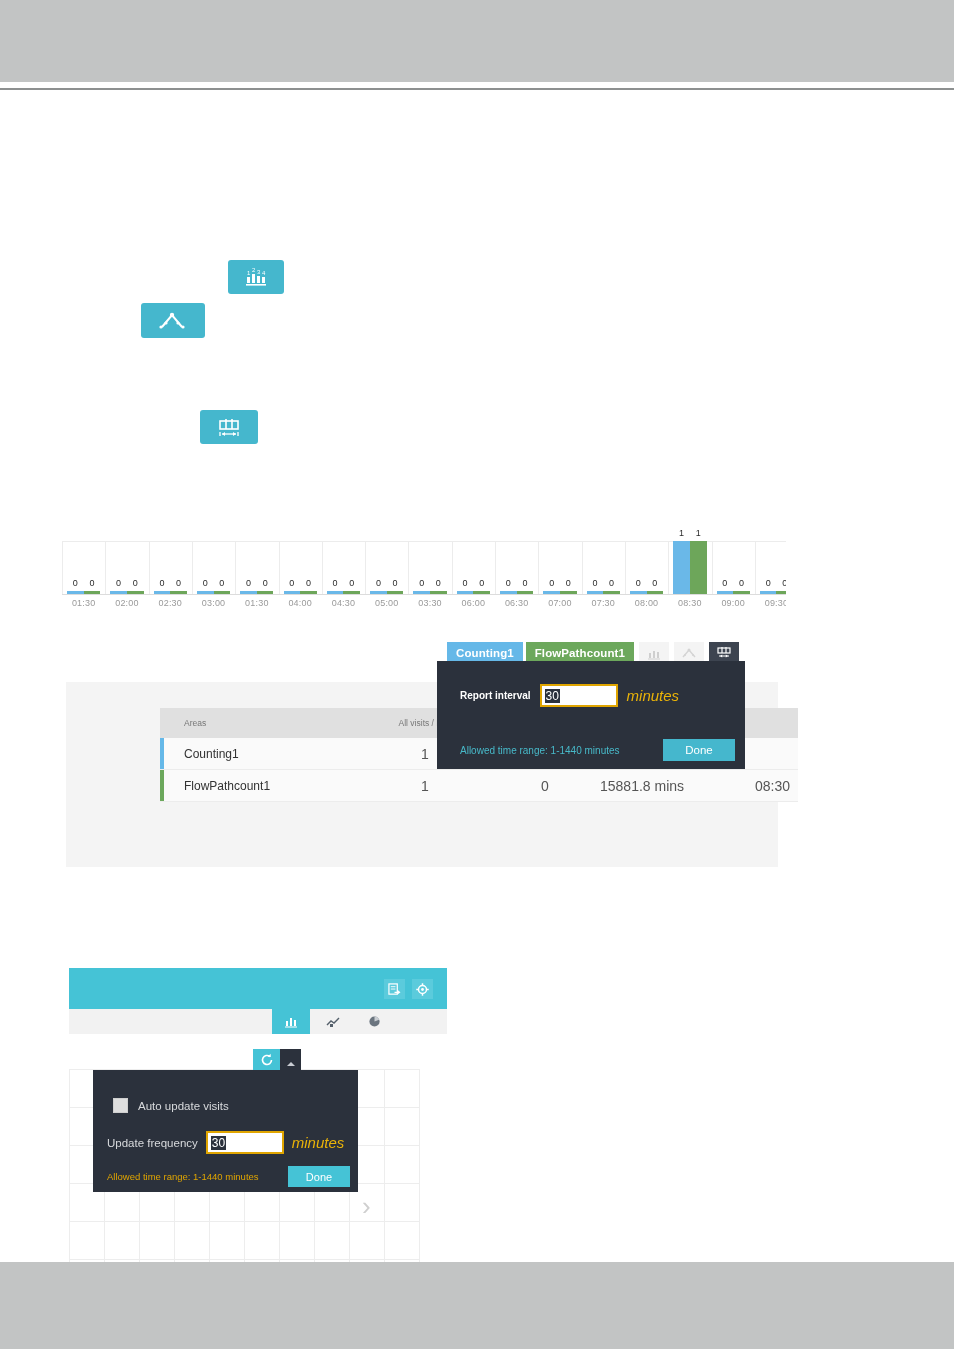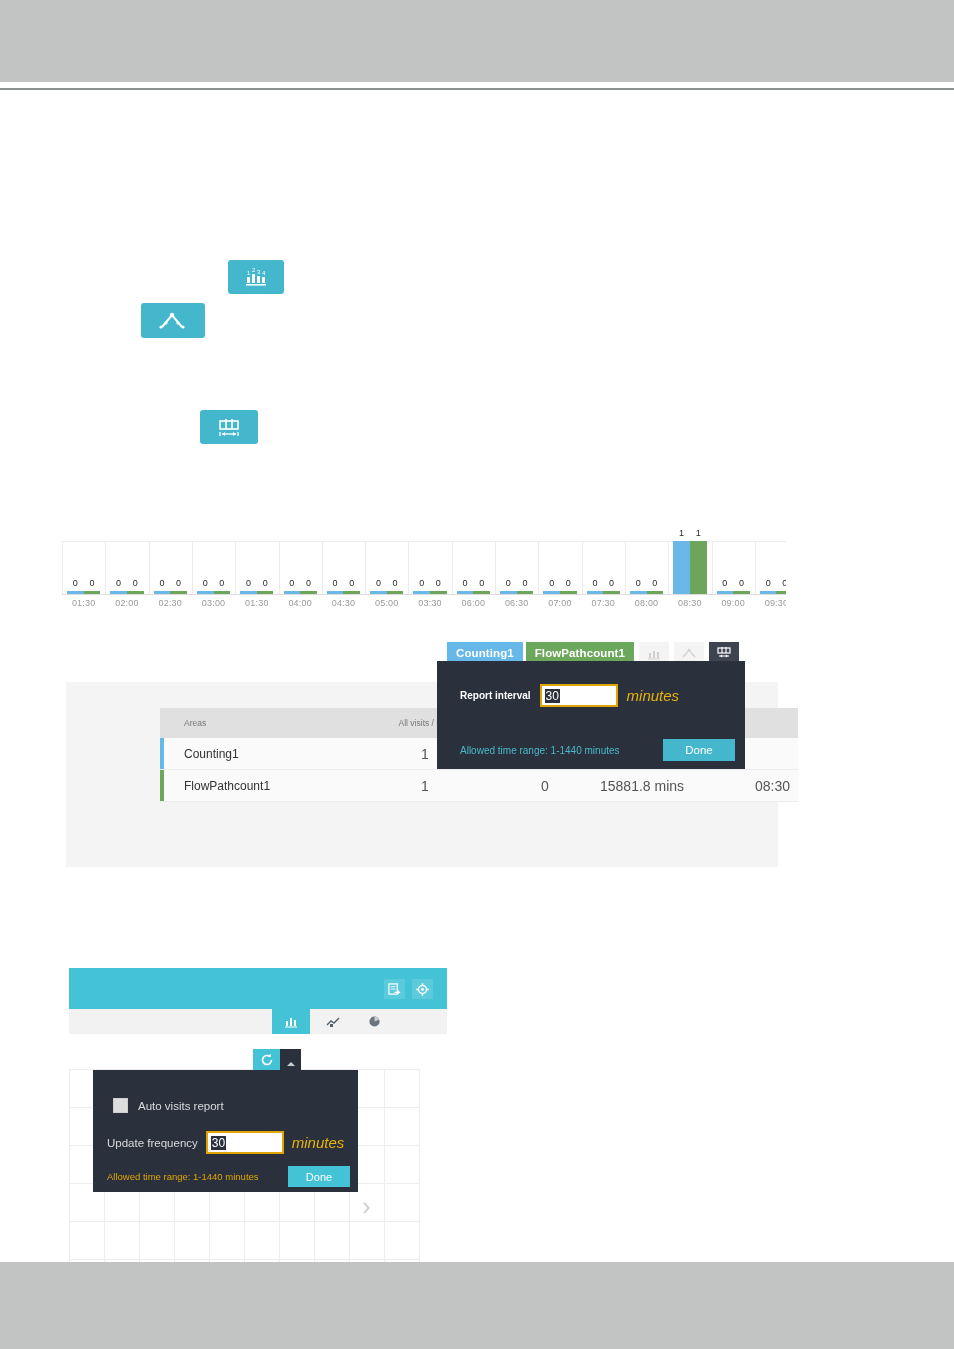--- a/index.html
+++ b/index.html
@@ -668,21 +668,21 @@
   <div class="btn-caret">
     <span class="caret-up"></span>
   </div>
 </div>
 
 <div class="chevron-next">›</div>
 
 <div class="dlg-update">
   <div class="chk-row">
     <span class="checkbox"></span>
-    <span class="lbl-plain">Auto visits report</span>
+    <span class="lbl-plain">Auto update visits</span>
   </div>
   <div class="freq-row">
     <span class="lbl-plain">Update frequency</span>
     <span class="num-input">
       <span class="sel">30</span>
     </span>
     <span class="unit">minutes</span>
   </div>
   <div class="row2">
     <span class="hint-amber">Allowed time range: 1-1440 minutes</span>

